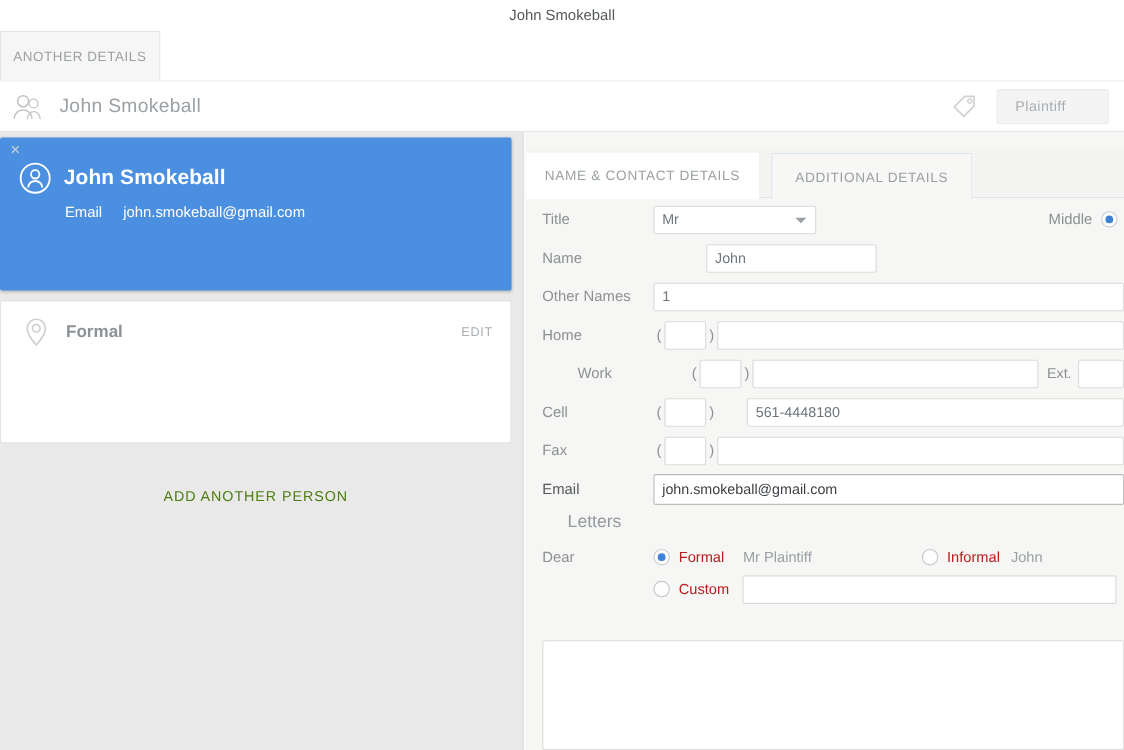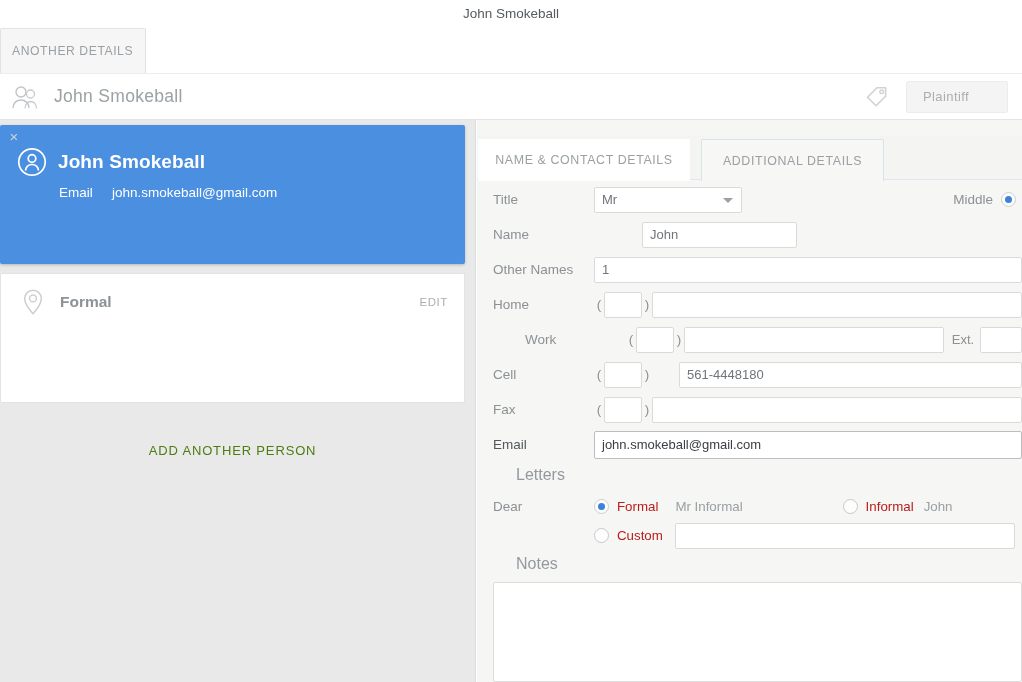--- a/index.html
+++ b/index.html
@@ -550,38 +550,35 @@
         </div>
 
         <div class="row" style="top:298px;height:26px;">
           <div class="section-lbl">Letters</div>
         </div>
 
         <div class="row" style="top:325px;">
           <div class="lbl">Dear</div>
           <span class="radio on"></span>
           <span class="radio-txt">Formal</span>
-          <span class="radio-val">Mr Informal</span>
+          <span class="radio-val">Mr Plaintiff</span>
           <span class="radio" style="margin-left:100px;"></span>
           <span class="radio-txt">Informal</span>
           <span class="radio-val" style="margin-left:10px;">John</span>
         </div>
 
         <div class="row" style="top:354px;">
           <div class="lbl"></div>
           <span class="radio"></span>
           <span class="radio-txt">Custom</span>
           <div class="fld" style="width:340px;margin-left:12px;">
             <span></span>
           </div>
         </div>
 
-        <div class="row" style="top:387px;height:26px;">
-          <div class="section-lbl">Notes</div>
-        </div>
         <div class="notes-box" style="top:418px;">
           <span></span>
         </div>
 
       </div>
     </div>
   </div>
 </div>
 
 </body></html>

